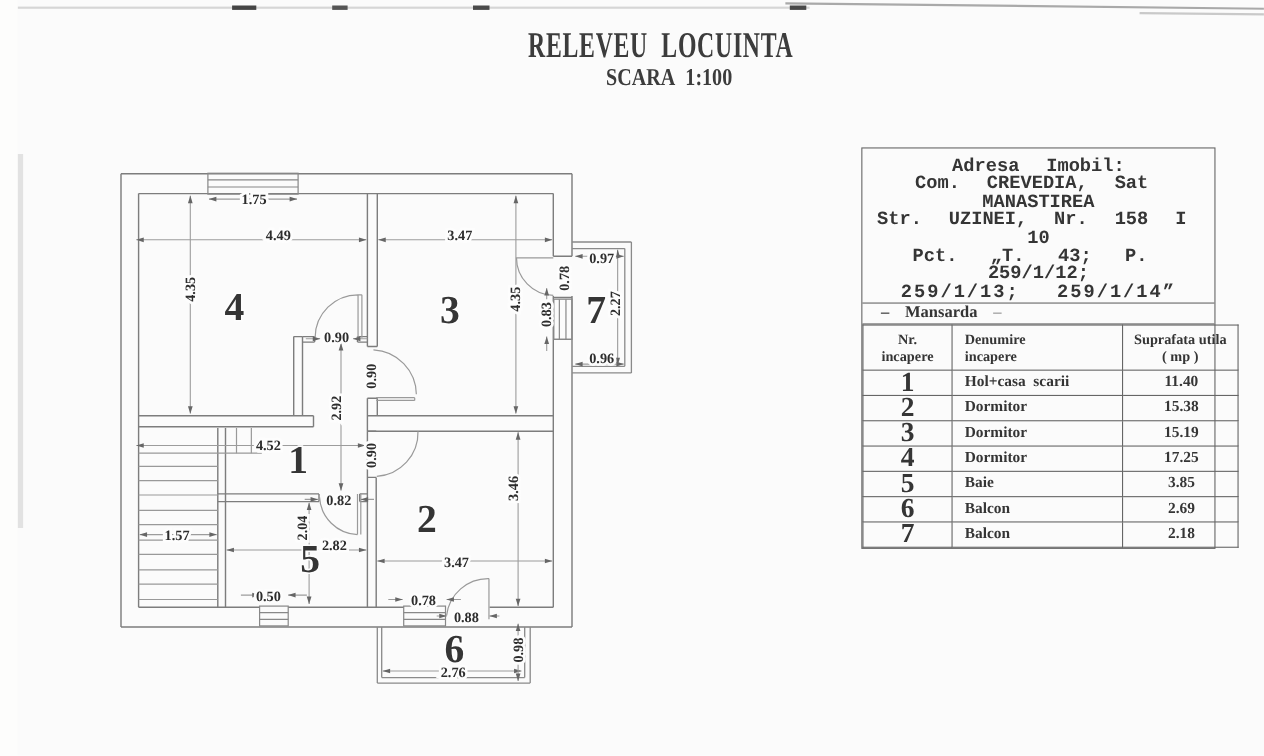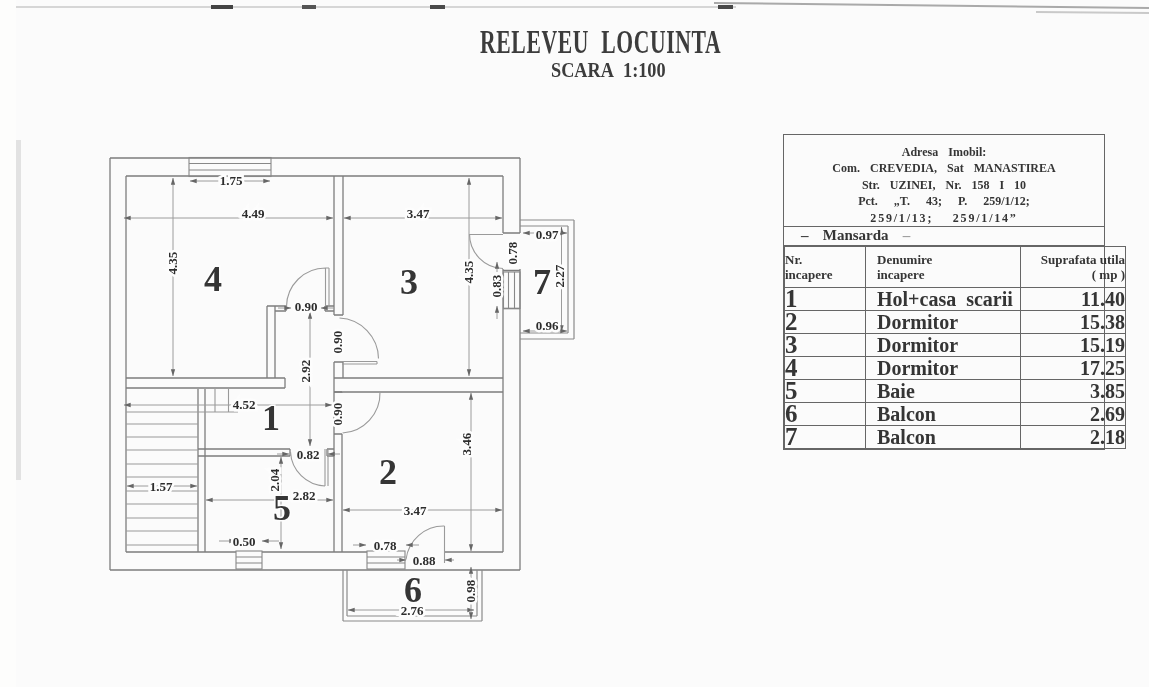--- a/index.html
+++ b/index.html
@@ -3,30 +3,30 @@
 <meta charset="utf-8">
 <style>
 html,body{margin:0;padding:0;background:#fdfdfc;}
 #page{position:relative;width:1149px;height:687px;overflow:hidden;background:#fbfbfa;filter:grayscale(1) blur(0.26px);
   font-family:"Liberation Serif",serif;color:rgba(43,43,43,0.99);margin-left:16px;}
 #t1{position:absolute;left:464px;top:24px;font-size:33px;font-weight:bold;letter-spacing:1px;color:rgba(58,58,58,0.99);
   transform:scaleX(0.655);transform-origin:0 0;white-space:nowrap;}
 #t2{position:absolute;left:535px;top:57px;font-size:22px;font-weight:bold;color:rgba(58,58,58,0.99);
   transform:scaleX(0.83);transform-origin:0 0;white-space:nowrap;}
 #tbl{position:absolute;left:767px;top:134px;width:322px;border:1px solid #666;font-weight:bold;color:rgba(51,51,51,0.99);box-sizing:border-box;}
-.adr{text-align:center;font-size:12px;line-height:16.4px;padding-top:9px;padding-bottom:0;word-spacing:2px;}
+.adr{text-align:center;font-size:17px;line-height:16.4px;padding-top:9px;padding-bottom:0;word-spacing:2px;font-family:Liberation Mono, monospace;}
 .mans{font-size:15px;word-spacing:1px;padding-left:17px;border-top:1px solid #666;border-bottom:1px solid #666;
   height:18px;line-height:17px;}
 table{border-collapse:collapse;width:100%;table-layout:fixed;}
 td{border:1px solid #666;padding:0;overflow:hidden;box-sizing:border-box;}
-.c1{width:81px;}
+.c1{width:81px;text-align:center;}
 .c2{width:155px;padding-left:11px;}
-.c3{width:105px;text-align:right;}
+.c3{width:105px;text-align:center;}
 .hdr td{font-size:13px;height:41px;vertical-align:middle;line-height:15px;}
-.row td{height:22px;line-height:22px;font-size:20px;}
+.row td{height:22px;line-height:22px;font-size:14px;}
 .row .c3{padding-left:2px;}
 .row .c1{font-size:25px;font-weight:bold;}
 svg{position:absolute;left:0;top:0;}
 text{font-family:"Liberation Serif",serif;fill:rgba(43,43,43,0.99);font-weight:bold;}
 .dt{font-size:13px;paint-order:stroke;stroke:#fdfdfc;stroke-width:5px;}
 .rn{font-size:36px;fill:rgba(51,51,51,0.99);paint-order:stroke;stroke:#fdfdfc;stroke-width:3px;}
 </style>
 </head>
 <body>
 <div id="page">

